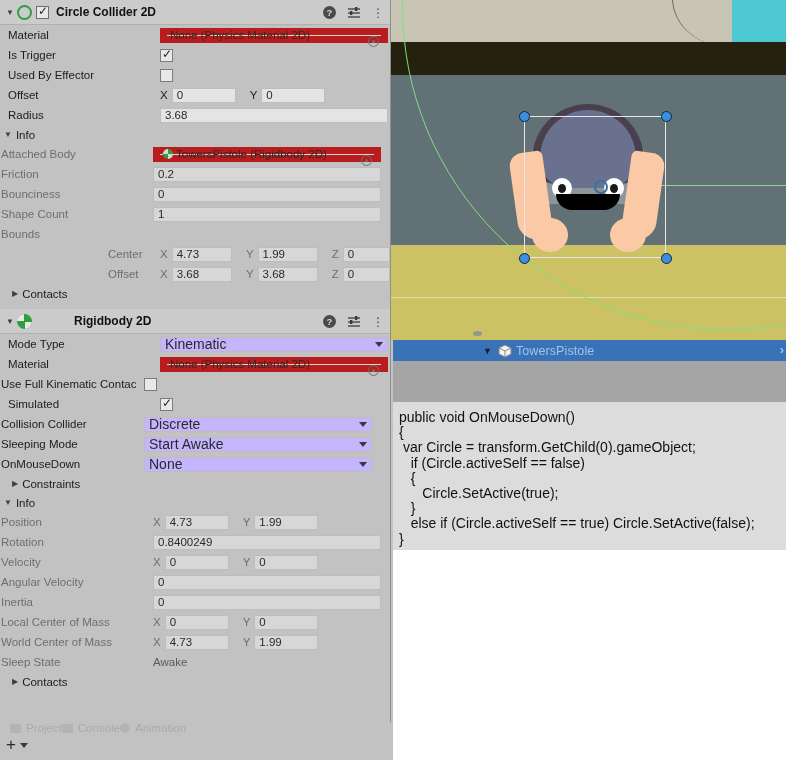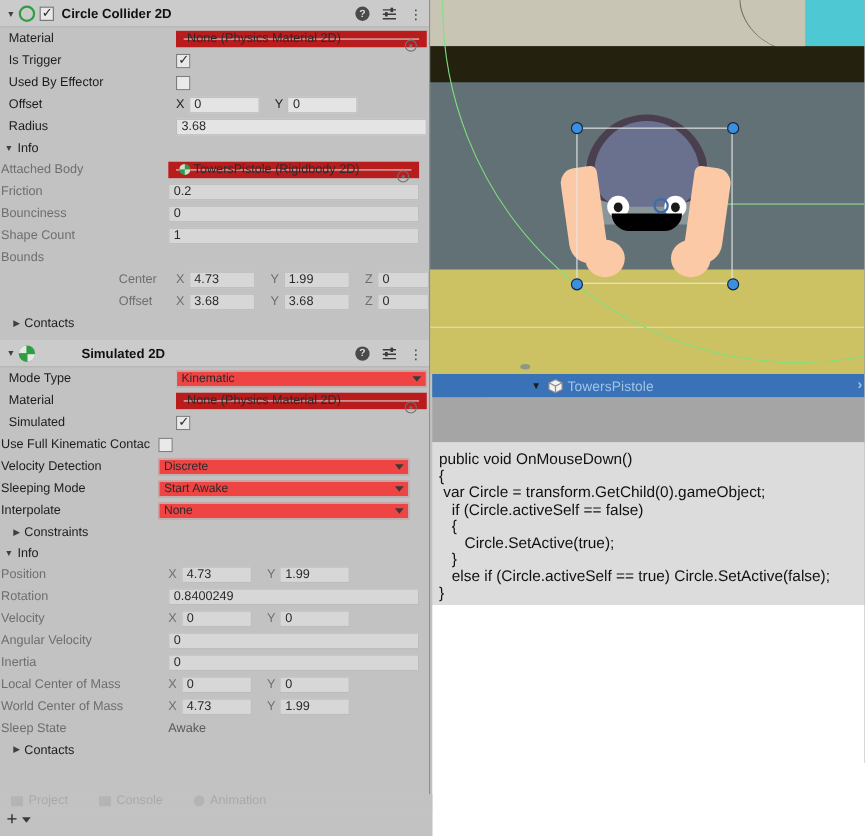--- a/index.html
+++ b/index.html
@@ -145,22 +145,22 @@
   .obj-field .ball { width: 10px; height: 10px; border-radius: 50%; margin-right: 3px;
                background: #2f9e41; position: relative; overflow: hidden; flex: none; }
   .obj-field .ball::before { content:""; position:absolute; left:0; top:0;
                width:5px; height:5px; background:#d7d7d7; }
   .obj-field .ball::after { content:""; position:absolute; right:0; bottom:0;
                width:5px; height:5px; background:#d7d7d7; }
   .picker { position: absolute; right: 2px; top: 1px; width: 11px; height: 11px;
             border-radius: 50%; border: 1px solid #707070; }
   .picker::after { content:""; position:absolute; left:3px; top:3px; width:3px;
             height:3px; border-radius:50%; background:#707070; }
-  .dropdown { width: 228px; height: 15px; background: #ef4444; border: 1px solid #bdbdbd;
-              display: flex; align-items: center; padding: 0 4px; font-size: 11px;
+  .dropdown { width: 228px; height: 15px; background: #c4b5fd; border: 1px solid #bdbdbd;
+              display: flex; align-items: center; padding: 0 4px; font-size: 14px;
               color: #2a2a2a; position: relative; }
   .dropdown .arrow { position: absolute; right: 4px; top: 4px; width: 0; height: 0;
               border-left: 4px solid transparent; border-right: 4px solid transparent;
               border-top: 5px solid #3a3a3a; }
   .chk { width: 13px; height: 13px; background: #e9e9e9; border: 1px solid #7d7d7d;
          position: relative; }
   .chk.on::after { content: "✓"; position: absolute; left: 1px; top: -3px;
          font-size: 12px; color: #2b2b2b; }
   .axis { font-size: 11.5px; color: #1c1c1c; margin: 0 4px 0 0; }
   .axis.dim { color: #6e6e6e; }
@@ -168,21 +168,21 @@
              font-size: 11.5px; color: #1c1c1c; }
   .foldrow .tri { font-size: 8px; margin-right: 4px; color: #3f3f3f; }
   .edit-btn { width: 26px; height: 19px; background: #dfdfdf; border: 1px solid #9c9c9c;
               border-radius: 2px; display: flex; align-items: center;
               justify-content: center; }
   .static-val { font-size: 11.5px; color: #5a5a5a; padding-left: 0; }
 
   
   #bottom-tabs { position: absolute; left: 0; top: 722px; width: 393px; height: 38px;
                  background: #c2c2c2; }
-  .ghost-tabs { position: absolute; left: 10px; top: 0; display: flex; gap: 28px;
+  .ghost-tabs { position: absolute; left: 10px; top: 0; display: flex; 
                 opacity: .38; font-size: 11.5px; color: #2b2b2b; align-items: center; }
   .ghost-tab { display: flex; align-items: center; gap: 5px; }
   .ghost-sq { width: 11px; height: 9px; background: #6f6f6f; }
   .ghost-circ { width: 10px; height: 10px; border-radius: 50%; background: #6f6f6f; }
   #plus-bar { position: absolute; left: 6px; top: 738px; display: flex;
               align-items: center; gap: 4px; }
   .plus-sign { font-size: 17px; color: #2b2b2b; line-height: 14px; }
   .plus-arrow { width: 0; height: 0; border-left: 4px solid transparent;
                 border-right: 4px solid transparent; border-top: 5px solid #3a3a3a; }
   .tabs-overlay { position: absolute; left: 0; top: 0; width: 393px; height: 16px;
@@ -394,21 +394,21 @@
     <div class="foldrow" style="padding-left:12px">
       <span class="tri">▶</span>
       <span>Contacts</span>
     </div>
 
     <div style="height:6px"></div>
 
     <div class="comp-header">
       <span class="fold-tri">▼</span>
       <span class="comp-icon icon-rigidbody"></span>
-      <span class="comp-title" style="margin-left:38px">Simulated 2D</span>
+      <span class="comp-title" style="margin-left:38px">Rigidbody 2D</span>
       <span class="hdr-icons">
         <span class="ic-help">?</span>
         <svg width="14" height="13" viewBox="0 0 14 13">
           <line x1="1" y1="3" x2="13" y2="3" stroke="#3a3a3a" stroke-width="1.3"></line>
           <line x1="1" y1="7" x2="13" y2="7" stroke="#3a3a3a" stroke-width="1.3"></line>
           <line x1="1" y1="11" x2="13" y2="11" stroke="#3a3a3a" stroke-width="1.3"></line>
           <rect x="8" y="1" width="2.4" height="4" fill="#3a3a3a"></rect>
           <rect x="3" y="5" width="2.4" height="4" fill="#3a3a3a"></rect>
         </svg>
         <span class="hdr-ic">⋮</span>
@@ -424,48 +424,48 @@
     </div>
 
     <div class="row">
       <span class="lbl">Material</span>
       <span class="obj-field">
         <span>None (Physics Material 2D)</span>
         <span class="picker"></span>
       </span>
     </div>
 
+    <div class="row indent">
+      <span class="lbl" style="width:143px">Use Full Kinematic Contac</span>
+      <span class="chk"></span>
+    </div>
+
     <div class="row">
       <span class="lbl">Simulated</span>
       <span class="chk on"></span>
     </div>
 
     <div class="row indent">
-      <span class="lbl" style="width:143px">Use Full Kinematic Contac</span>
-      <span class="chk"></span>
-    </div>
-
-    <div class="row indent">
-      <span class="lbl" style="width:143px">Velocity Detection</span>
+      <span class="lbl" style="width:143px">Collision Collider</span>
       <span class="dropdown">
         <span>Discrete</span>
         <span class="arrow"></span>
       </span>
     </div>
 
     <div class="row indent">
       <span class="lbl" style="width:143px">Sleeping Mode</span>
       <span class="dropdown">
         <span>Start Awake</span>
         <span class="arrow"></span>
       </span>
     </div>
 
     <div class="row indent">
-      <span class="lbl" style="width:143px">Interpolate</span>
+      <span class="lbl" style="width:143px">OnMouseDown</span>
       <span class="dropdown">
         <span>None</span>
         <span class="arrow"></span>
       </span>
     </div>
 
     <div class="foldrow" style="padding-left:12px">
       <span class="tri">▶</span>
       <span>Constraints</span>
     </div>

